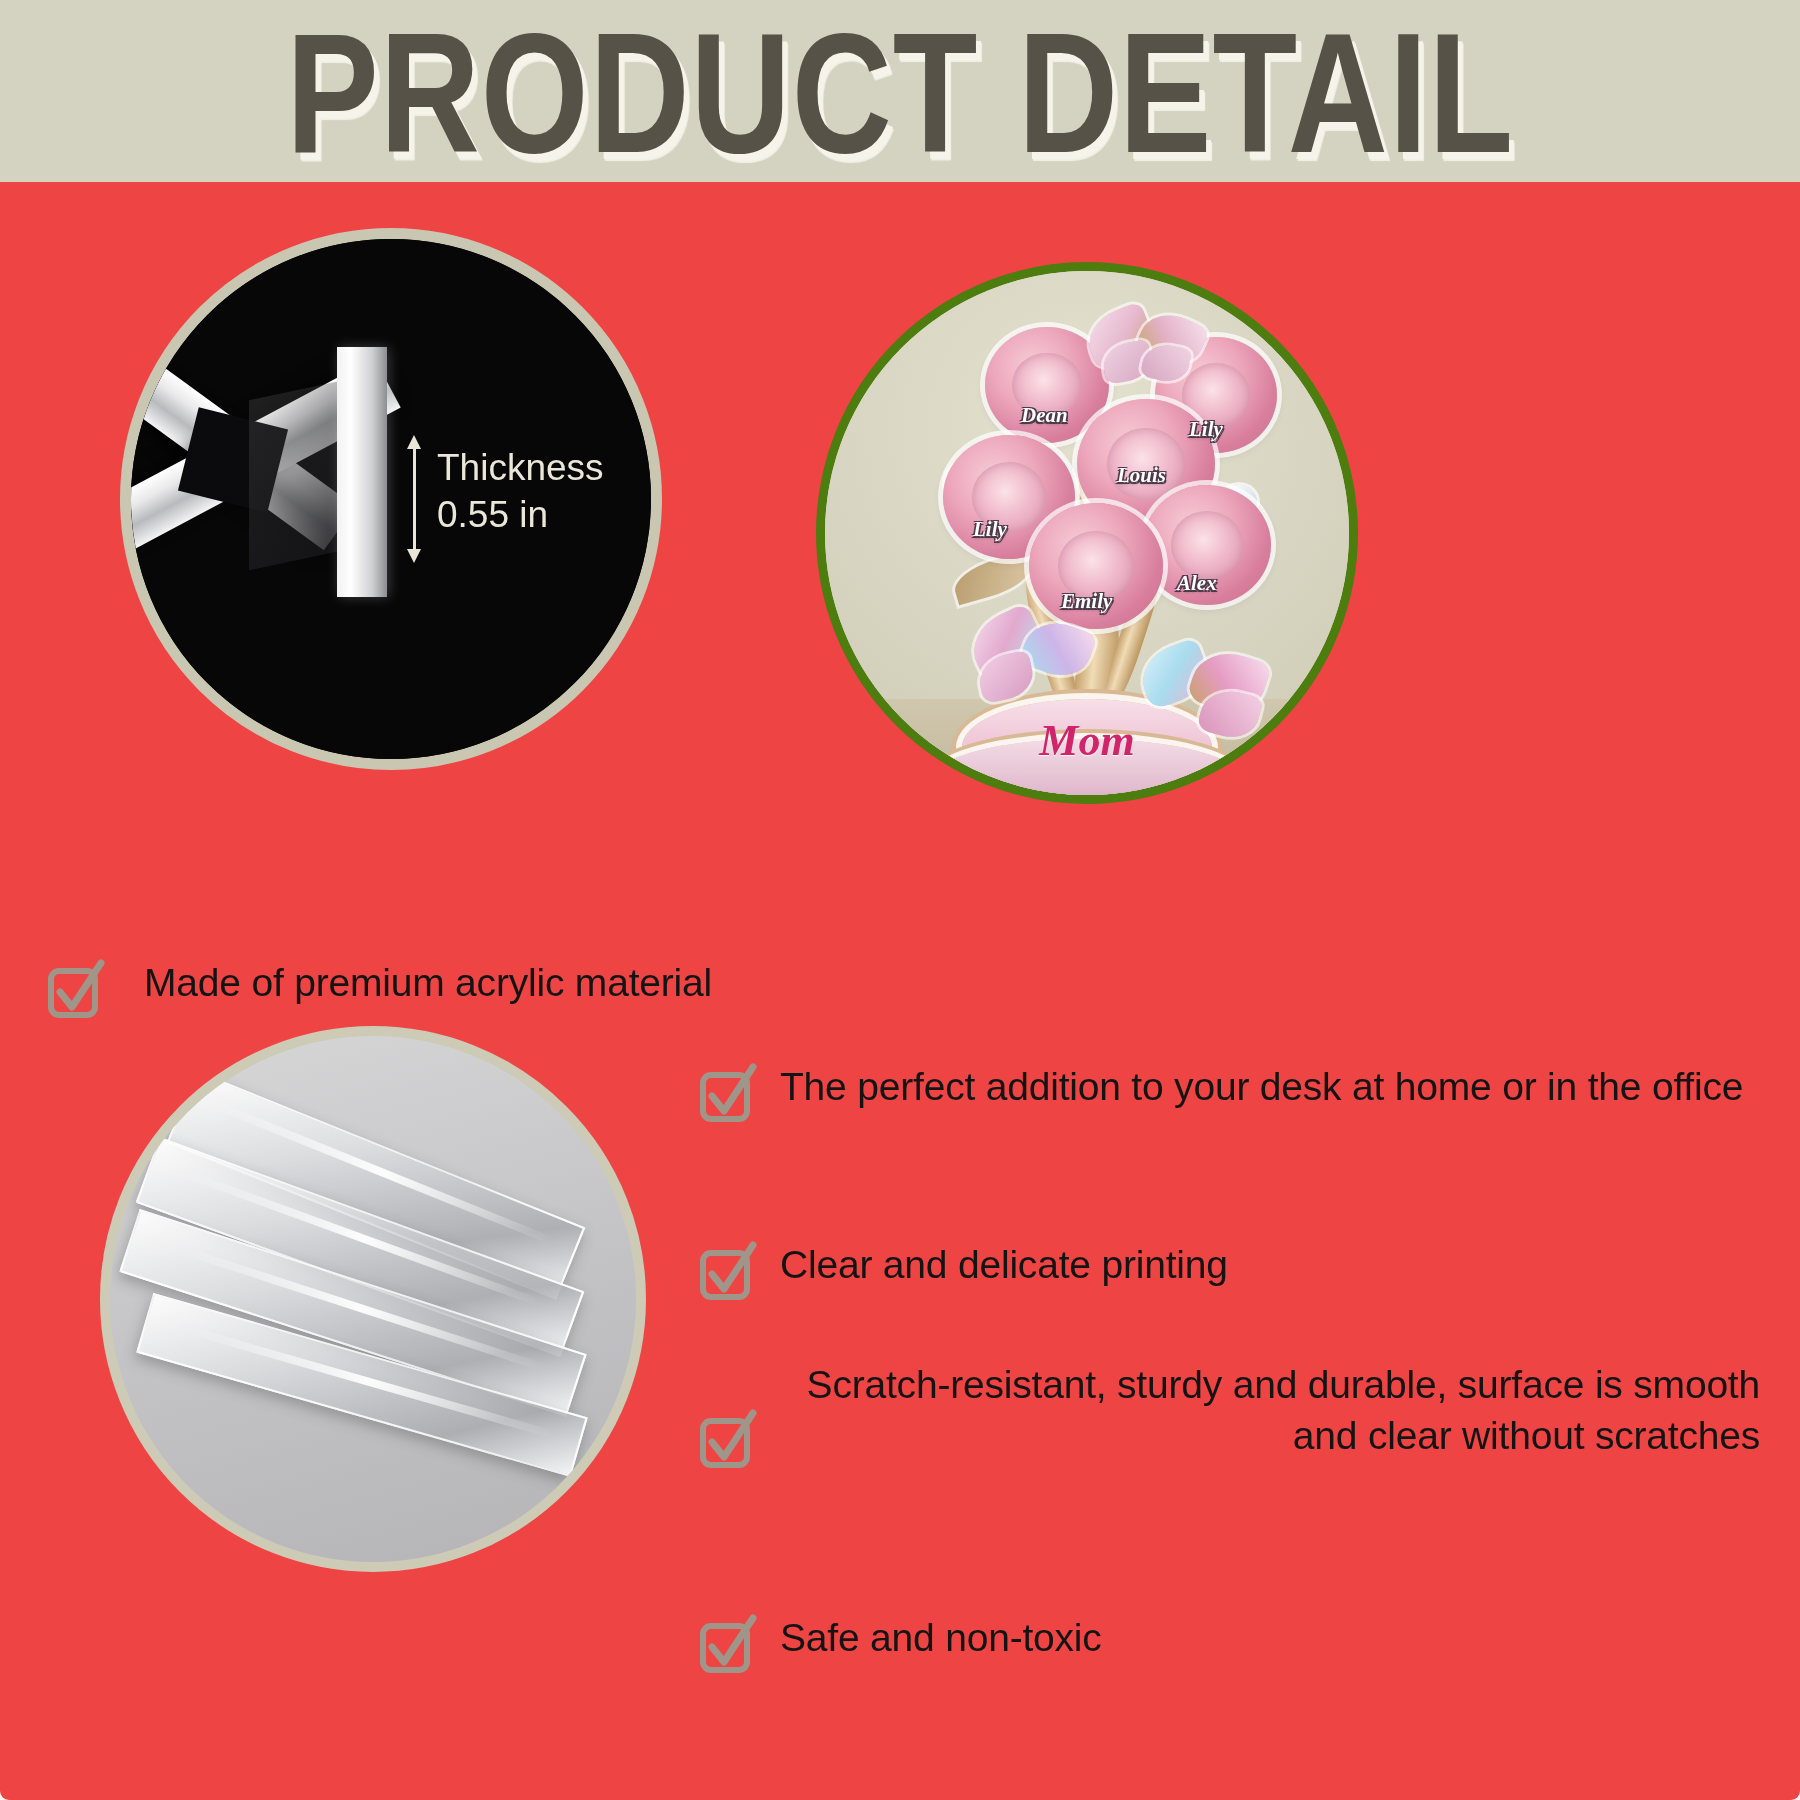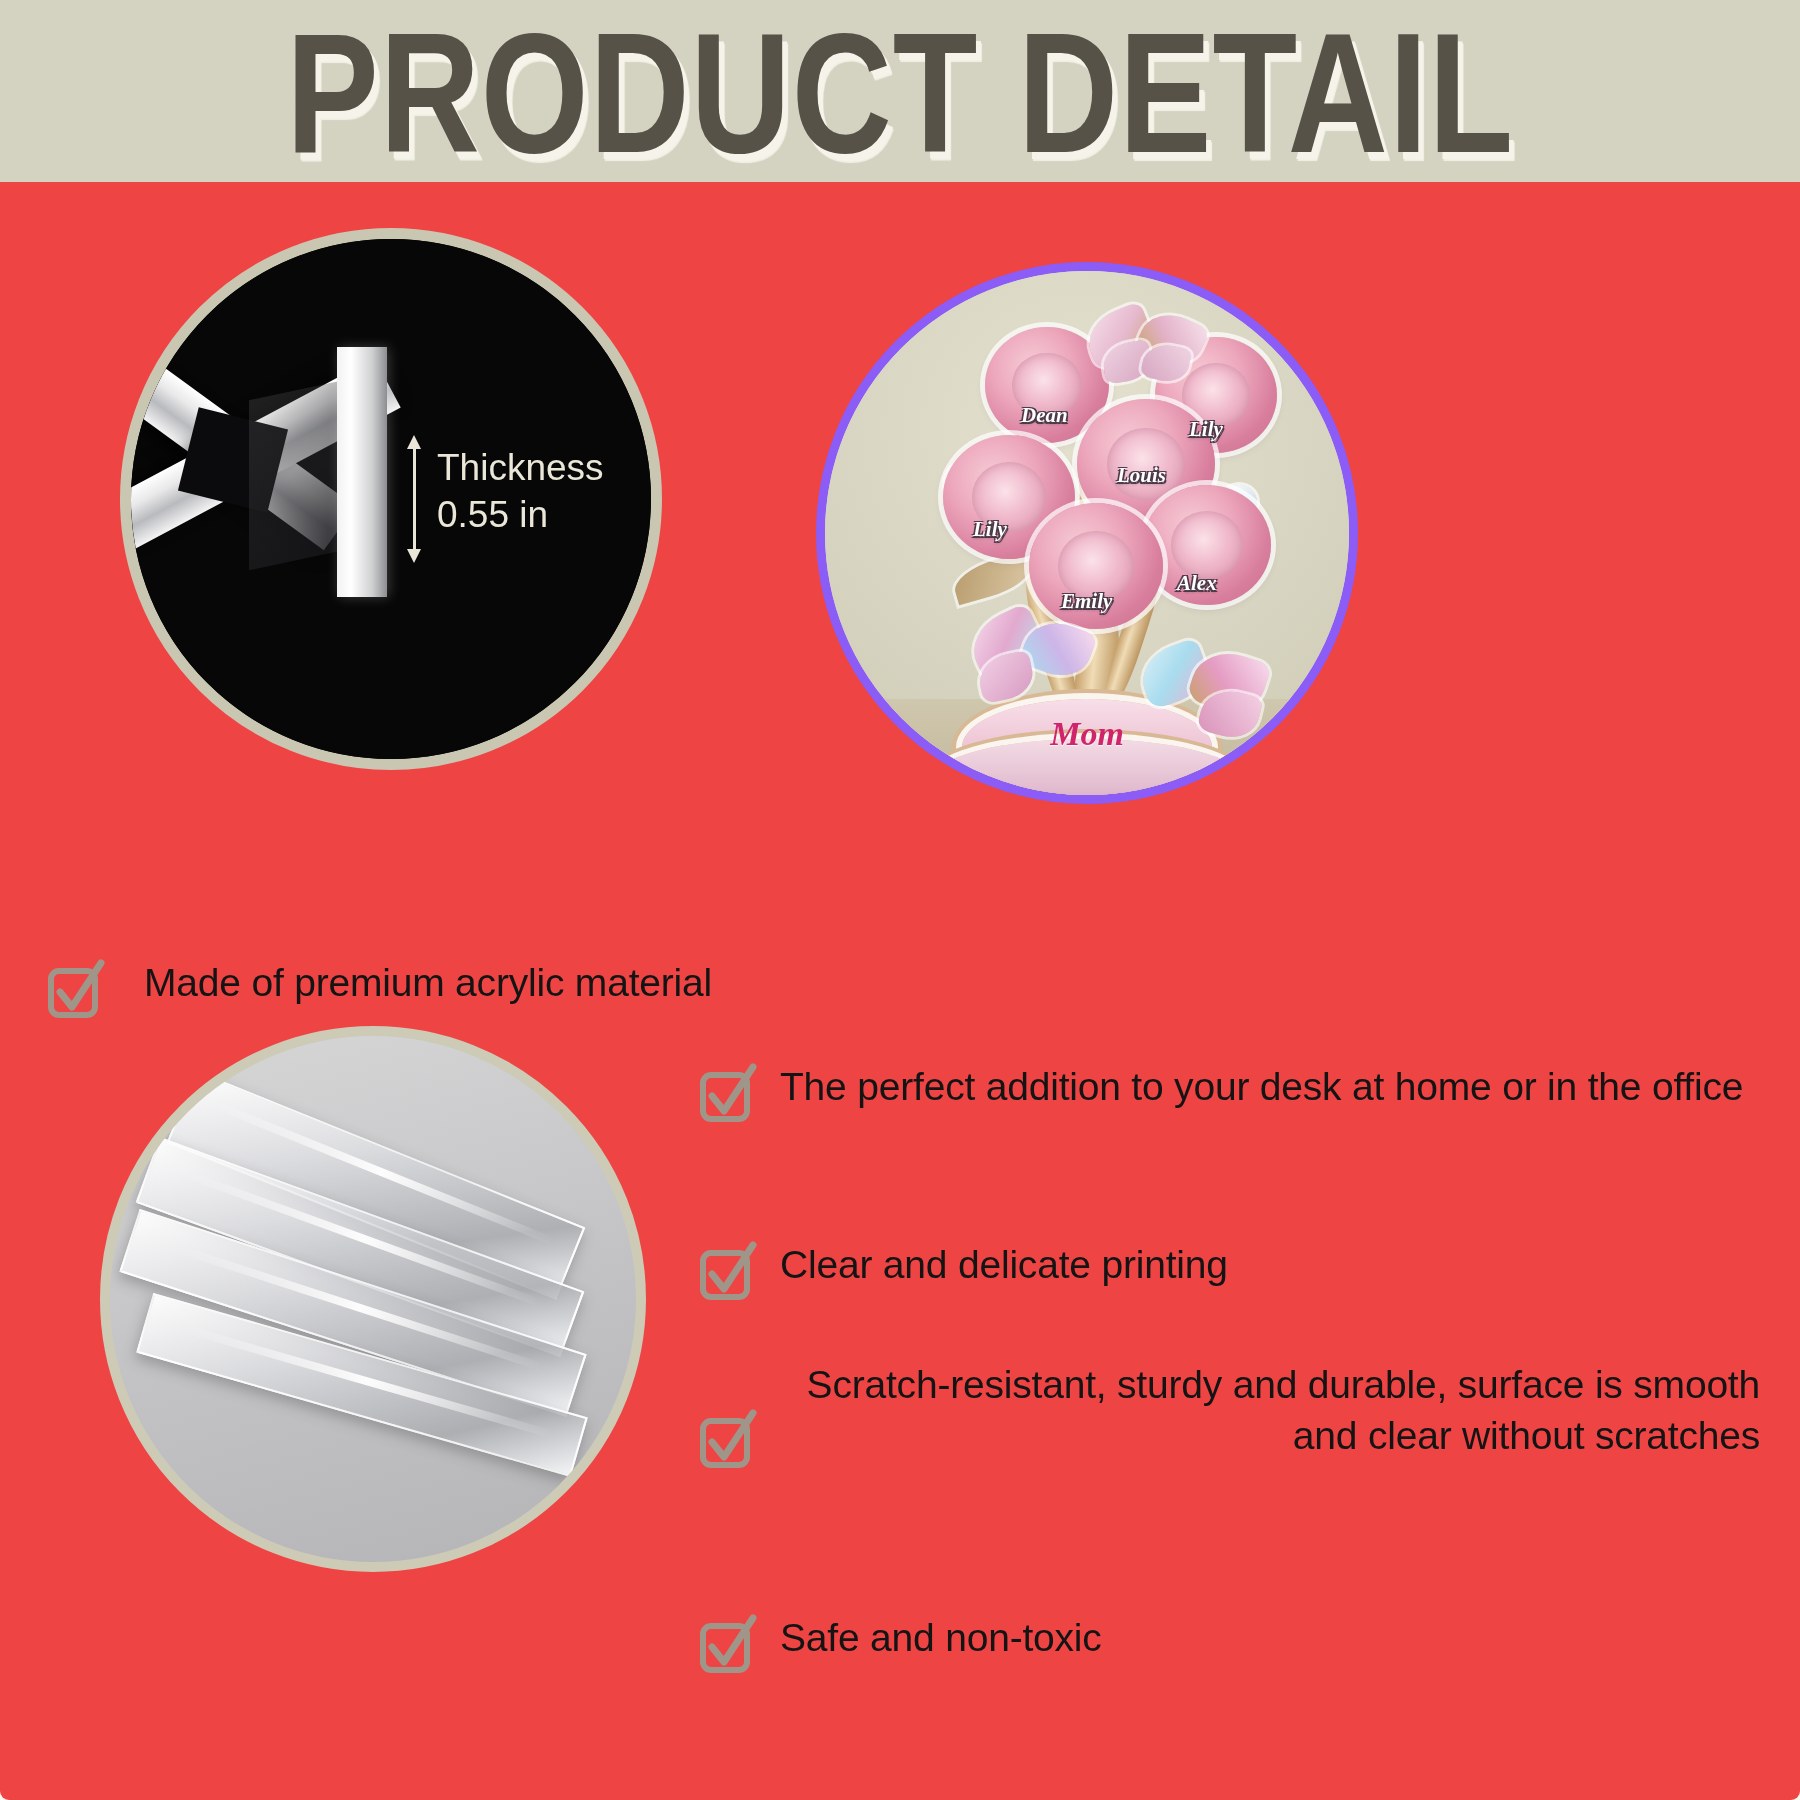--- a/index.html
+++ b/index.html
@@ -131,21 +131,21 @@
     font-size: 37px;
     line-height: 1.26;
     font-family: "Liberation Sans", sans-serif;
     white-space: nowrap;
   }
 
   
   #circle-product {
     left: 816px; top: 262px;
     width: 542px; height: 542px;
-    border: 9px solid #8b5cf6;
+    border: 9px solid #4d7c0f;
     background: #d9d6c4;
   }
   .prod-bg {
     position: absolute; inset: 0;
     background:
       radial-gradient(circle at 48% 30%, #e4e1cf 0%, #d8d5c2 52%, #cdc9b4 100%);
   }
   .prod-desk {
     position: absolute;
     left: 0; bottom: 0; width: 100%; height: 96px;
@@ -211,21 +211,21 @@
       0 0 0 10px #d9b894,
       0 6px 12px rgba(130,95,110,0.35);
   }
   .base-text {
     position: absolute;
     left: 50%; transform: translateX(-50%);
     color: #d1256b;
     font-family: "Liberation Serif", serif;
     font-style: italic;
     font-weight: bold;
-    font-size: 34px;
+    font-size: 44px;
     text-shadow: 0 1px 1px rgba(255,255,255,0.85);
     white-space: nowrap;
     z-index: 7;
   }
 
   
   #circle-sheets {
     left: 100px; top: 1026px;
     width: 546px; height: 546px;
     border: 10px solid #cdcab6;

